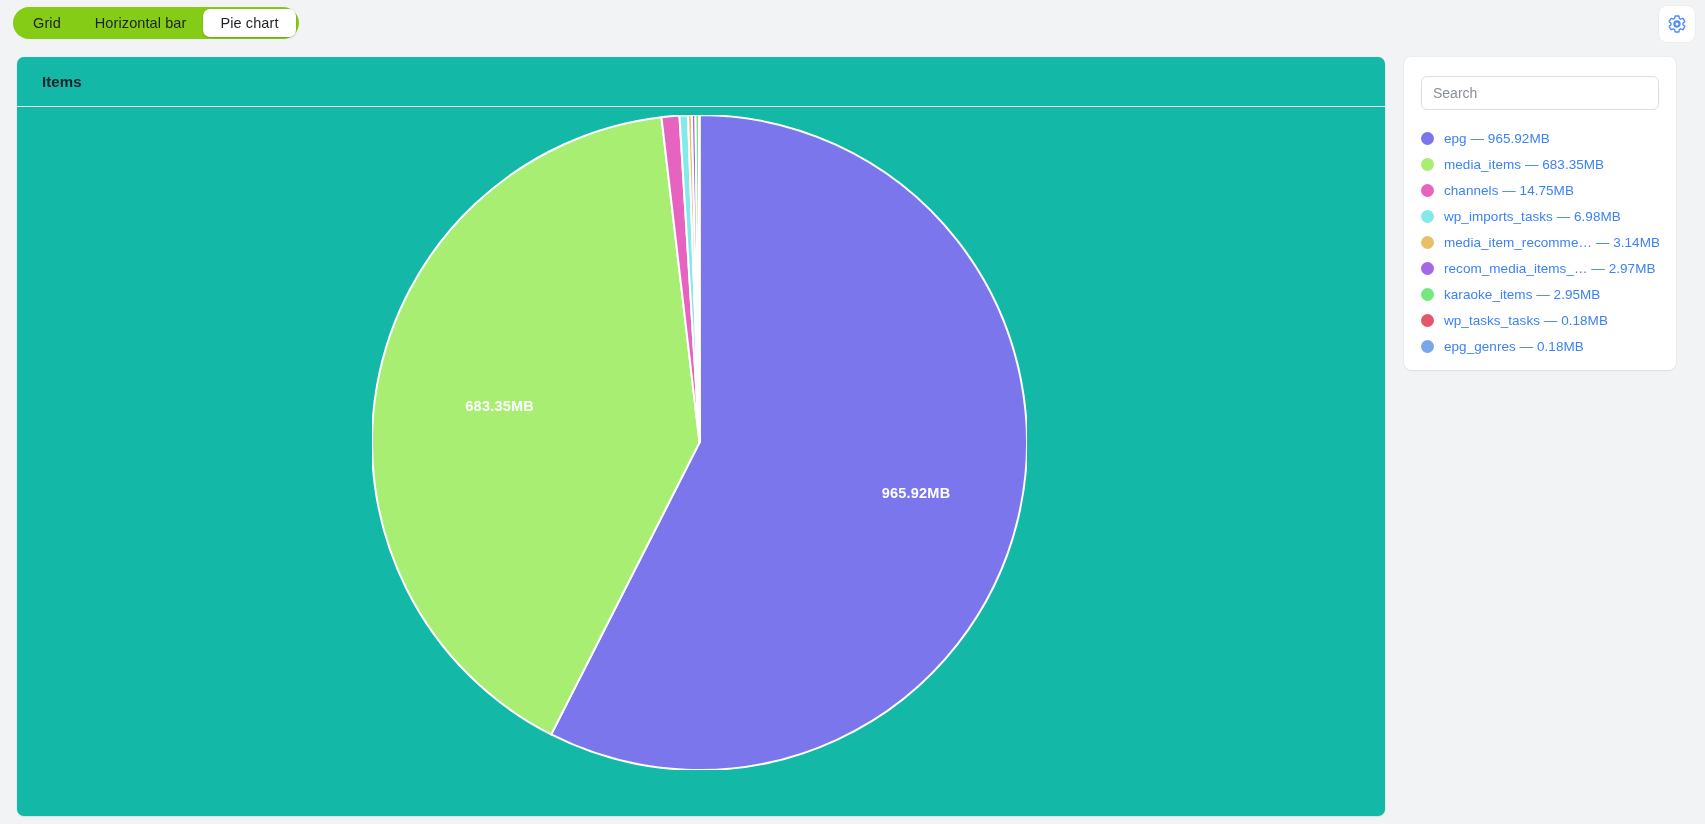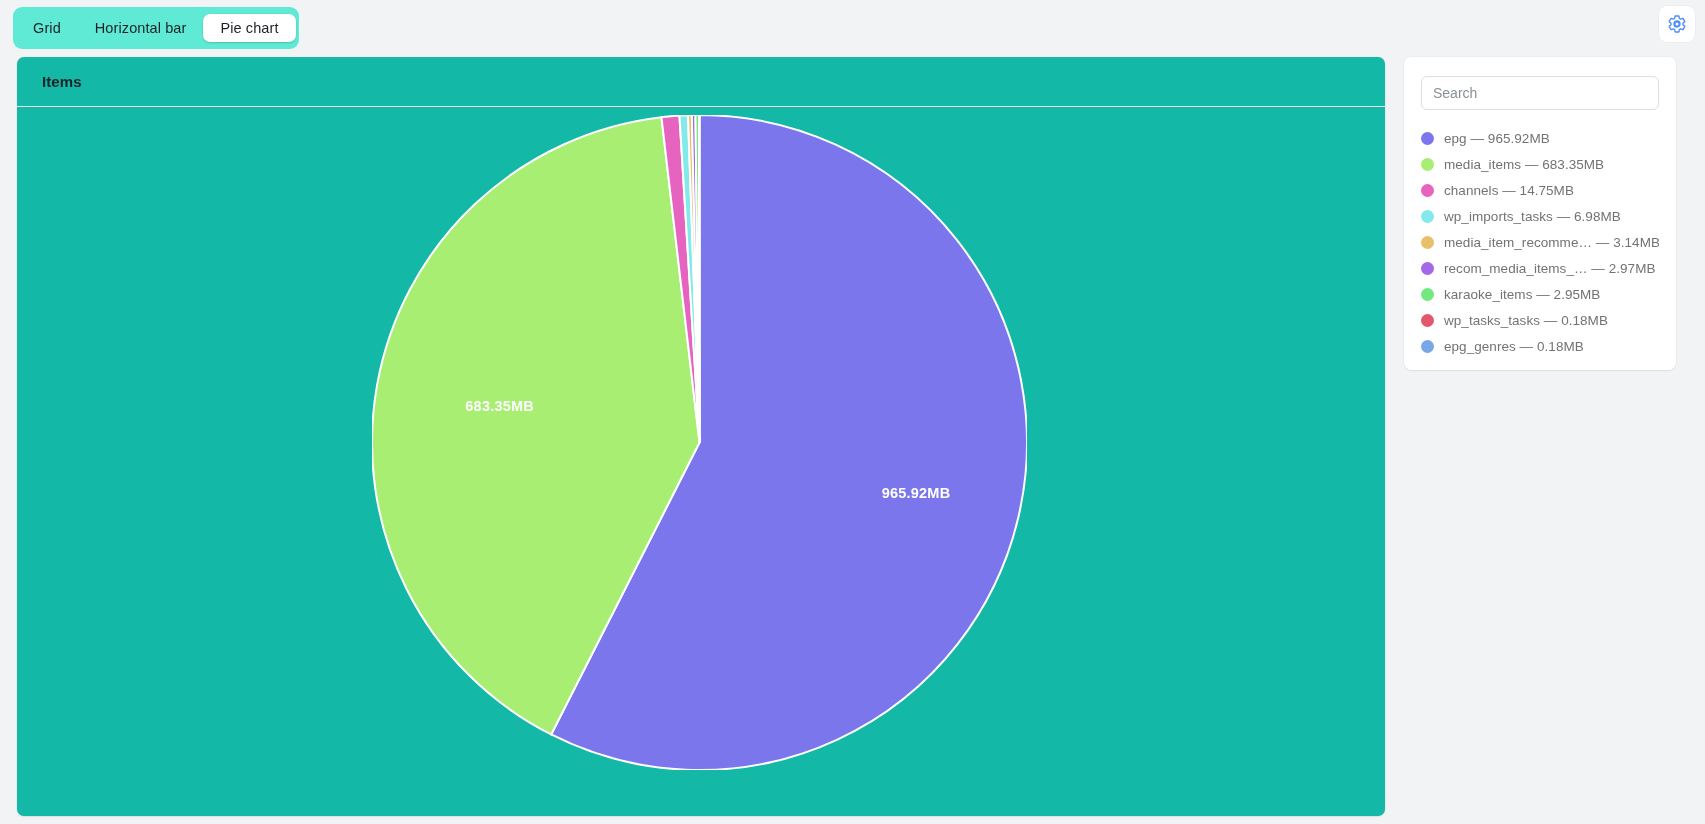--- a/index.html
+++ b/index.html
@@ -12,23 +12,23 @@
     overflow: hidden;
   }
 
   
   .topbar {
     position: absolute; top: 0; left: 0;
     width: 1705px; height: 50px;
   }
   .tabgroup {
     position: absolute; left: 13px; top: 7px;
-    height: 42px;
-    background: #5eead4;
-    border-radius: 9px;
+    height: 32px;
+    background: #84cc16;
+    border-radius: 17px;
     display: flex; align-items: center;
     padding: 3px;
   }
   .tab {
     height: 28px;
     padding: 0 17px;
     display: flex; align-items: center; justify-content: center;
     font-size: 14.5px;
     color: #1f2127;
     border-radius: 7px;
@@ -126,21 +126,21 @@
     cursor: pointer;
     height: 16px;
   }
   .legend-dot {
     width: 13px; height: 13px;
     border-radius: 50%;
     flex: 0 0 13px;
   }
   .legend-text {
     font-size: 13.5px;
-    color: #737373;
+    color: #3b82f6;
     white-space: nowrap;
     overflow: hidden;
     letter-spacing: .05px;
   }
 </style>
 </head>
 <body>
 
 <div class="topbar">
 

